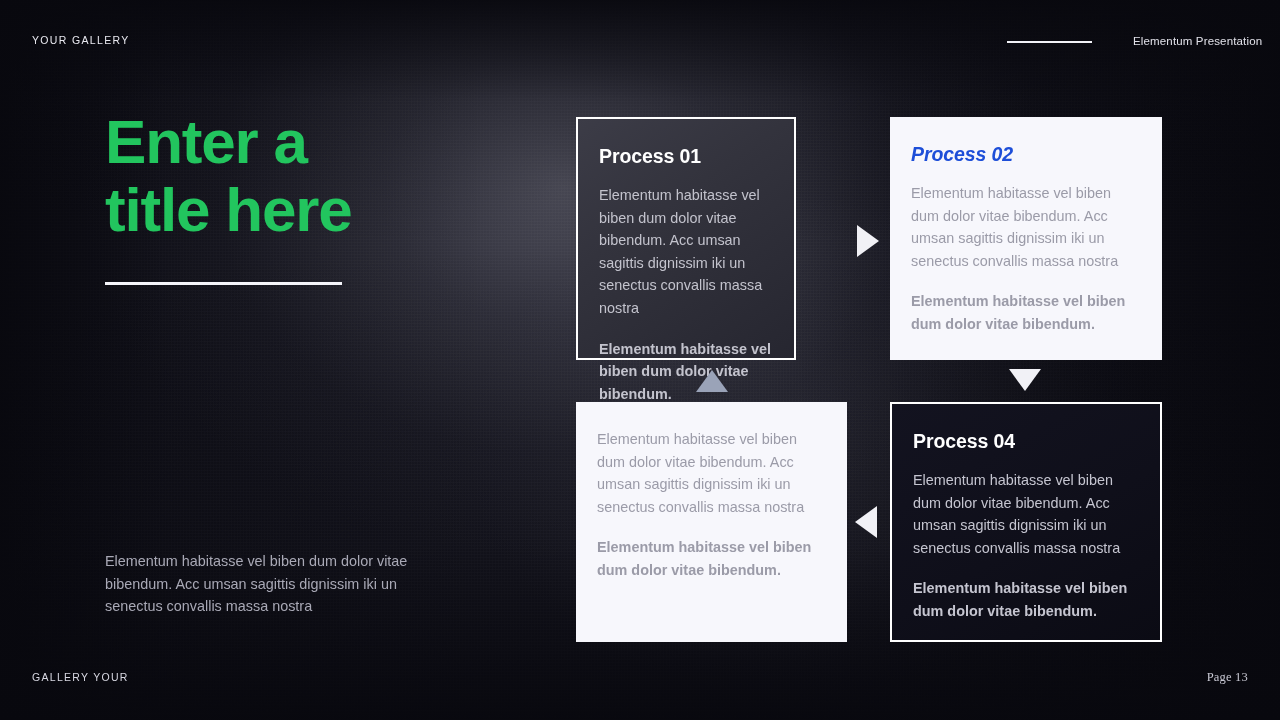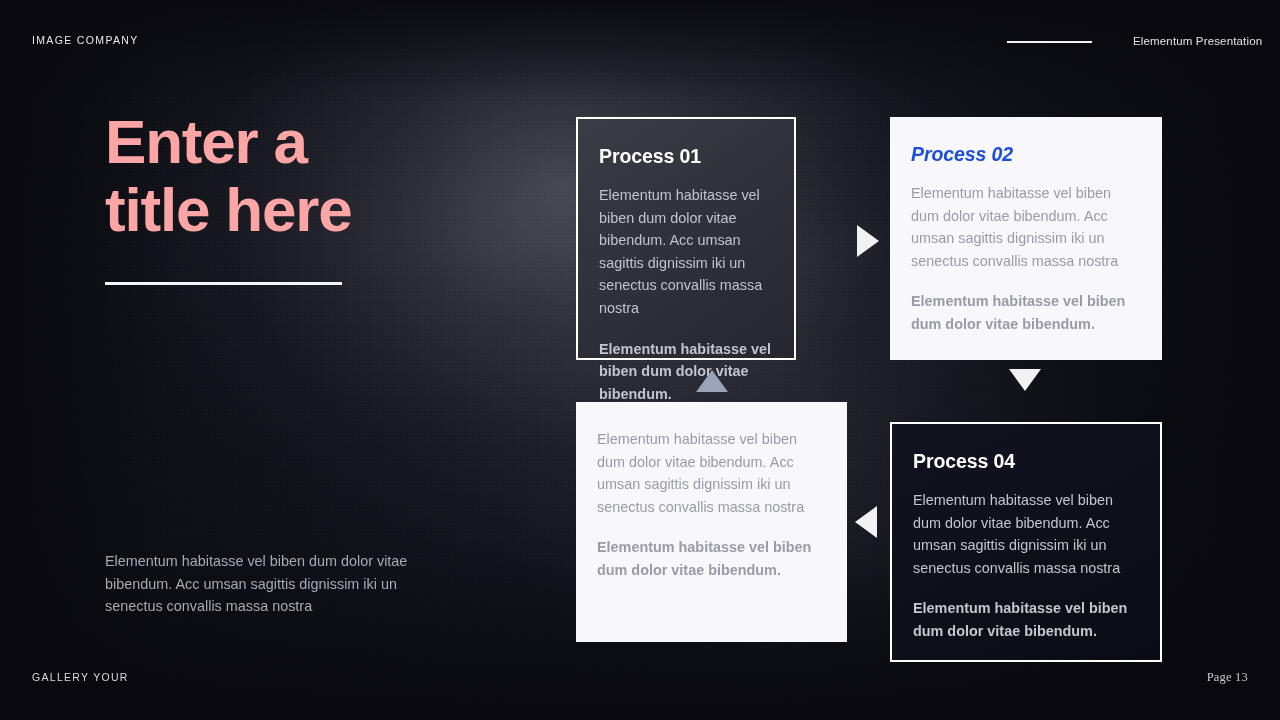--- a/index.html
+++ b/index.html
@@ -51,21 +51,21 @@
   .hdr-label{
     position:absolute; left:1133px; top:35px;
     font-size:11.5px; letter-spacing:.15px; font-weight:400;
     color:#e2e2ea; white-space:nowrap;
   }
 
   
   .title{
     position:absolute; left:105px; top:108px; width:470px;
     font-size:62px; line-height:68px; font-weight:700;
-    letter-spacing:-1.2px; color:#fca5a5;
+    letter-spacing:-1.2px; color:#22c55e;
   }
   .title .ln{ display:block; }
   .title-rule{
     position:absolute; left:105px; top:282px;
     width:237px; height:3px; background:#f5f5fa;
   }
   .left-body{
     position:absolute; left:105px; top:550px; width:330px;
     font-size:14.4px; line-height:22.5px; font-weight:400;
     color:#a9a9b6;
@@ -100,21 +100,21 @@
     font-size:14.4px; line-height:22.6px; font-weight:400;
   }
   .card.dark .card-para{ color:#c3c3cd; }
   .card.dark.plain .card-para{ color:#c5c5d0; }
   .card.light .card-para{ color:#9b9ba8; }
   .card-para + .card-para{ margin-top:18px;font-weight:bold; }
 
   #card-01{ left:576px; top:117px;  width:220px; height:243px; }
   #card-02{ left:890px; top:117px;  width:272px; height:243px; }
   #card-03{ left:576px; top:402px;  width:271px; height:240px; }
-  #card-04{ left:890px; top:402px;  width:272px; height:240px;margin-top:20px; }
+  #card-04{ left:890px; top:402px;  width:272px; height:240px; }
 
   
   .arrow{ position:absolute; width:0; height:0; }
   .arrow-right{
     left:857px; top:225px;
     border-top:16px solid transparent;
     border-bottom:16px solid transparent;
     border-left:22px solid #f1f1f6;
   }
   .arrow-down{
@@ -151,21 +151,21 @@
 </style>
 </head>
 <body>
 
 <div id="slide">
 
   <div class="bg-glow"></div>
   <div class="bg-noise"></div>
   <div class="bg-vignette"></div>
 
-  <div class="brand">IMAGE COMPANY</div>
+  <div class="brand">YOUR GALLERY</div>
   <div class="hdr-rule"></div>
   <div class="hdr-label">Elementum Presentation</div>
 
   <h1 class="title">
     <span class="ln">Enter a</span>
     <span class="ln">title here</span>
   </h1>
   <div class="title-rule"></div>
   <p class="left-body">Elementum habitasse vel biben dum dolor vitae bibendum. Acc umsan sagittis dignissim iki un senectus convallis massa nostra</p>
 

